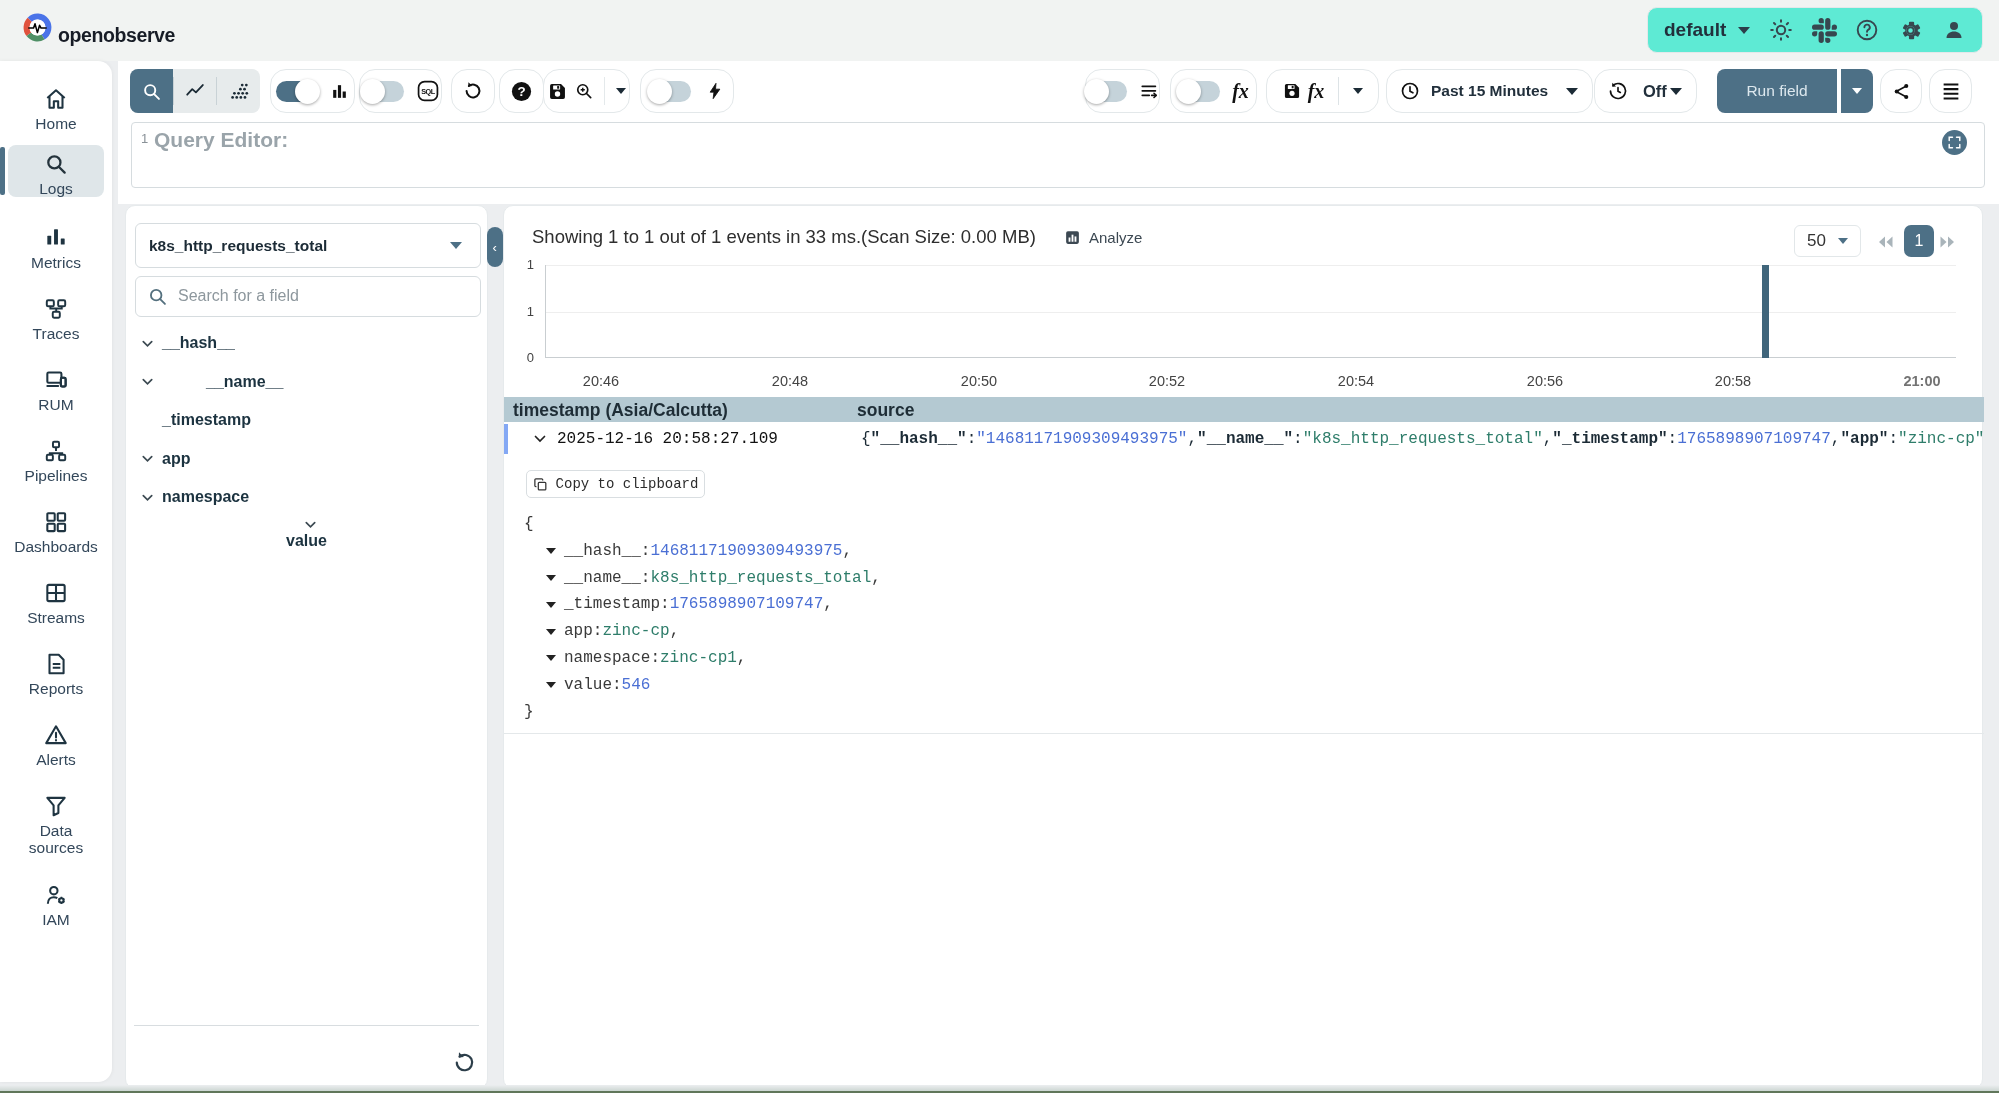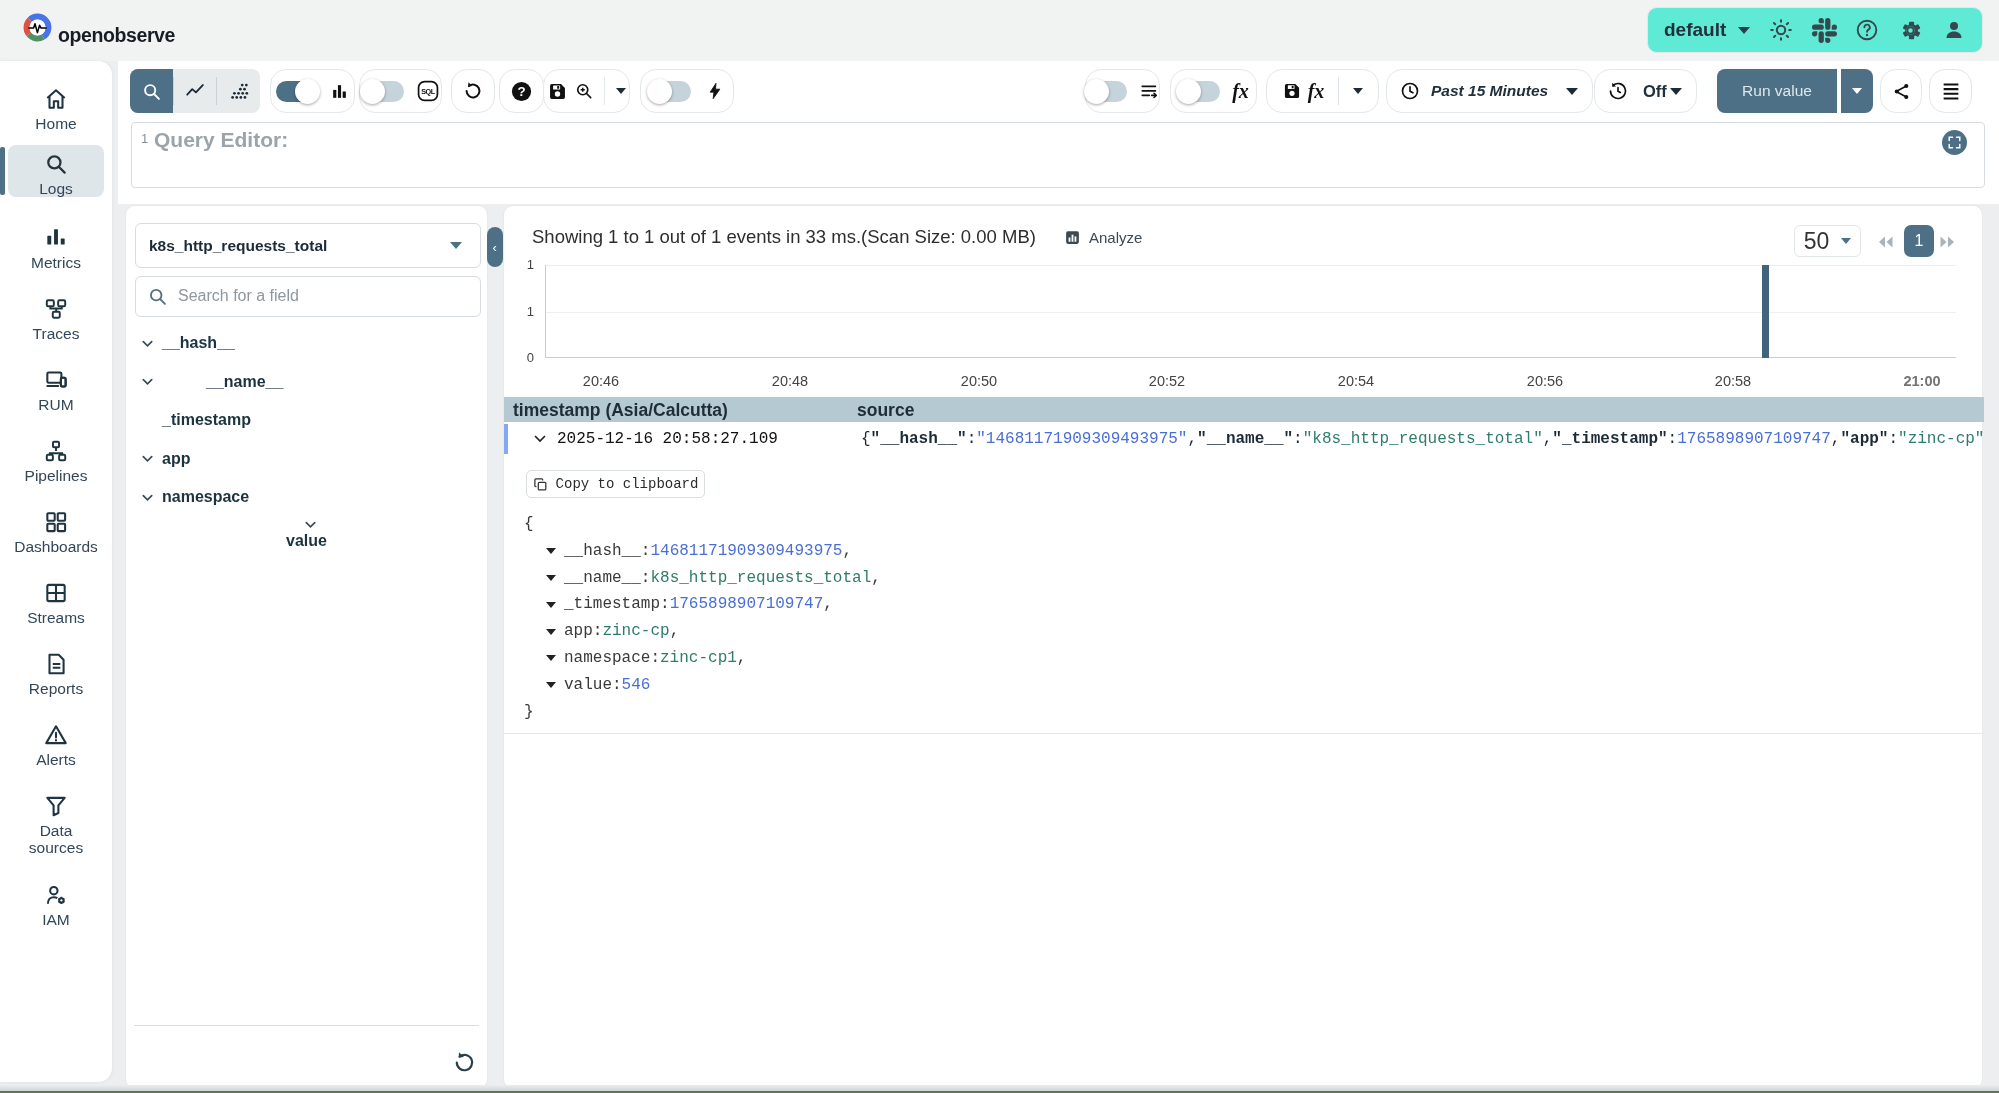--- a/index.html
+++ b/index.html
@@ -57,21 +57,21 @@
 .searchbox{position:absolute;left:9px;top:69.5px;width:346px;height:41.5px;border:1px solid #d6dcdf;border-radius:6px;display:flex;align-items:center;padding-left:11px;gap:10px;}
 .searchbox .ph{font-size:16px;color:#8d979d;}
 .frow{position:absolute;left:0;width:100%;height:38px;display:flex;align-items:center;}
 .frow .chev{margin-left:14px;width:22px;}
 .frow .fname{font-size:16px;font-weight:bold;color:#1c3340;}
 .fp-divider{position:absolute;left:8px;right:8px;top:819px;border-top:1px solid #d8dde0;}
 
 .results{position:absolute;left:385px;top:1px;width:1480px;height:884px;background:#fff;border-radius:10px;border:1px solid #e6eaec;}
 .showline{position:absolute;left:28px;top:20px;font-size:18.5px;color:#2e2e2e;}
 .analyze{position:absolute;left:560px;top:23px;display:flex;gap:8px;align-items:center;font-size:15px;color:#3c4852;}
-.pgsize{position:absolute;right:121px;top:19px;width:67px;height:32px;border:1px solid #e2e7e9;border-radius:6px;font-size:23px;color:#333;display:flex;align-items:center;justify-content:center;gap:12px;}
+.pgsize{position:absolute;right:121px;top:19px;width:67px;height:32px;border:1px solid #e2e7e9;border-radius:6px;font-size:17px;color:#333;display:flex;align-items:center;justify-content:center;gap:12px;}
 .pg1{position:absolute;right:48px;top:19px;width:30px;height:32px;background:var(--accent);border-radius:7px;color:#fff;font-size:16px;display:flex;align-items:center;justify-content:center;}
 
 .chart{position:absolute;left:0;top:52px;width:1480px;height:140px;}
 .bar{position:absolute;left:1258px;top:7px;width:7px;height:93px;background:#40657b;}
 .xlab{position:absolute;top:115px;font-size:14.5px;color:#444;transform:translateX(-50%);}
 .ylab{position:absolute;left:18px;width:12px;text-align:right;font-size:13px;color:#444;}
 
 .thead{position:absolute;left:0;top:191px;width:1480px;height:25px;background:#b4c9d2;display:flex;font-size:17.5px;font-weight:bold;color:#1e2d36;}
 .trow{position:absolute;left:0;top:218px;width:1480px;height:30px;border-left:4px solid #84a8f4;display:flex;align-items:center;font-family:"Liberation Mono",monospace;font-size:16px;}
 .copybtn{position:absolute;left:22px;top:264px;width:179px;height:28px;border:1px solid #d9dee1;border-radius:5px;display:flex;align-items:center;justify-content:center;gap:8px;font-family:"Liberation Mono",monospace;font-size:14px;color:#2b2b2b;}
@@ -334,33 +334,33 @@
         </svg>
       <span style="font-family:'Liberation Serif',serif;font-style:italic;font-weight:bold;font-size:20px;color:#111;margin-left:6px;">fx</span>
       <span style="width:1px;height:28px;background:#dde3e6;margin-left:14px;"></span>
       <span class="caret" style="margin-left:14px;border-left-width:5px;border-right-width:5px;border-top-width:6px;border-top-color:#1c2b36;"></span>
     </div>
     <div class="tb" style="left:1268px;width:207px;justify-content:flex-start;padding-left:13px;">
       <svg width="20" height="20" viewBox="0 0 24 24" fill="none" stroke="#111" stroke-width="2">
           <circle cx="12" cy="12" r="9"></circle>
           <path d="M12 7 v5.2 l3.5 2" stroke-linecap="round"></path>
         </svg>
-      <span style="font-size:15.5px;font-weight:bold;color:#22303c;margin-left:11px;font-style:italic;">Past 15 Minutes</span>
+      <span style="font-size:15.5px;font-weight:bold;color:#22303c;margin-left:11px;">Past 15 Minutes</span>
       <span class="caret" style="margin-left:auto;margin-right:14px;border-left-width:6px;border-right-width:6px;border-top-width:7px;border-top-color:#1c2b36;"></span>
     </div>
     <div class="tb" style="left:1476px;width:103px;justify-content:flex-start;padding-left:13px;">
       <svg width="20" height="20" viewBox="0 0 24 24" fill="none" stroke="#111" stroke-width="2" style="transform:scaleX(-1);">
           <path d="M21 12 a9 9 0 1 1 -3.2 -6.9" stroke-linecap="round"></path>
           <path d="M18.8 2.2 L19 7 L14.4 6.6" fill="#111" stroke="none"></path>
           <path d="M12 8 v4.2 l-2.8 1.6" stroke-linecap="round"></path>
         </svg>
       <span style="font-size:16.5px;font-weight:bold;color:#22303c;margin-left:15px;">Off</span>
       <span class="caret" style="margin-left:auto;margin-right:14px;border-left-width:6px;border-right-width:6px;border-top-width:7px;border-top-color:#1c2b36;"></span>
     </div>
-    <div class="runq">Run value</div>
+    <div class="runq">Run field</div>
 
     <div class="runq2">
         <span class="caret"></span>
       </div>
     <div class="tb" style="left:1762px;width:42px;">
       <svg width="19" height="19" viewBox="0 0 24 24" fill="#111">
           <circle cx="18" cy="5" r="2.6"></circle>
           <circle cx="6" cy="12" r="2.6"></circle>
           <circle cx="18" cy="19" r="2.6"></circle>
           <path d="M7 11 L17 5.6 M7 13 L17 18.4" stroke="#111" stroke-width="2"></path>

